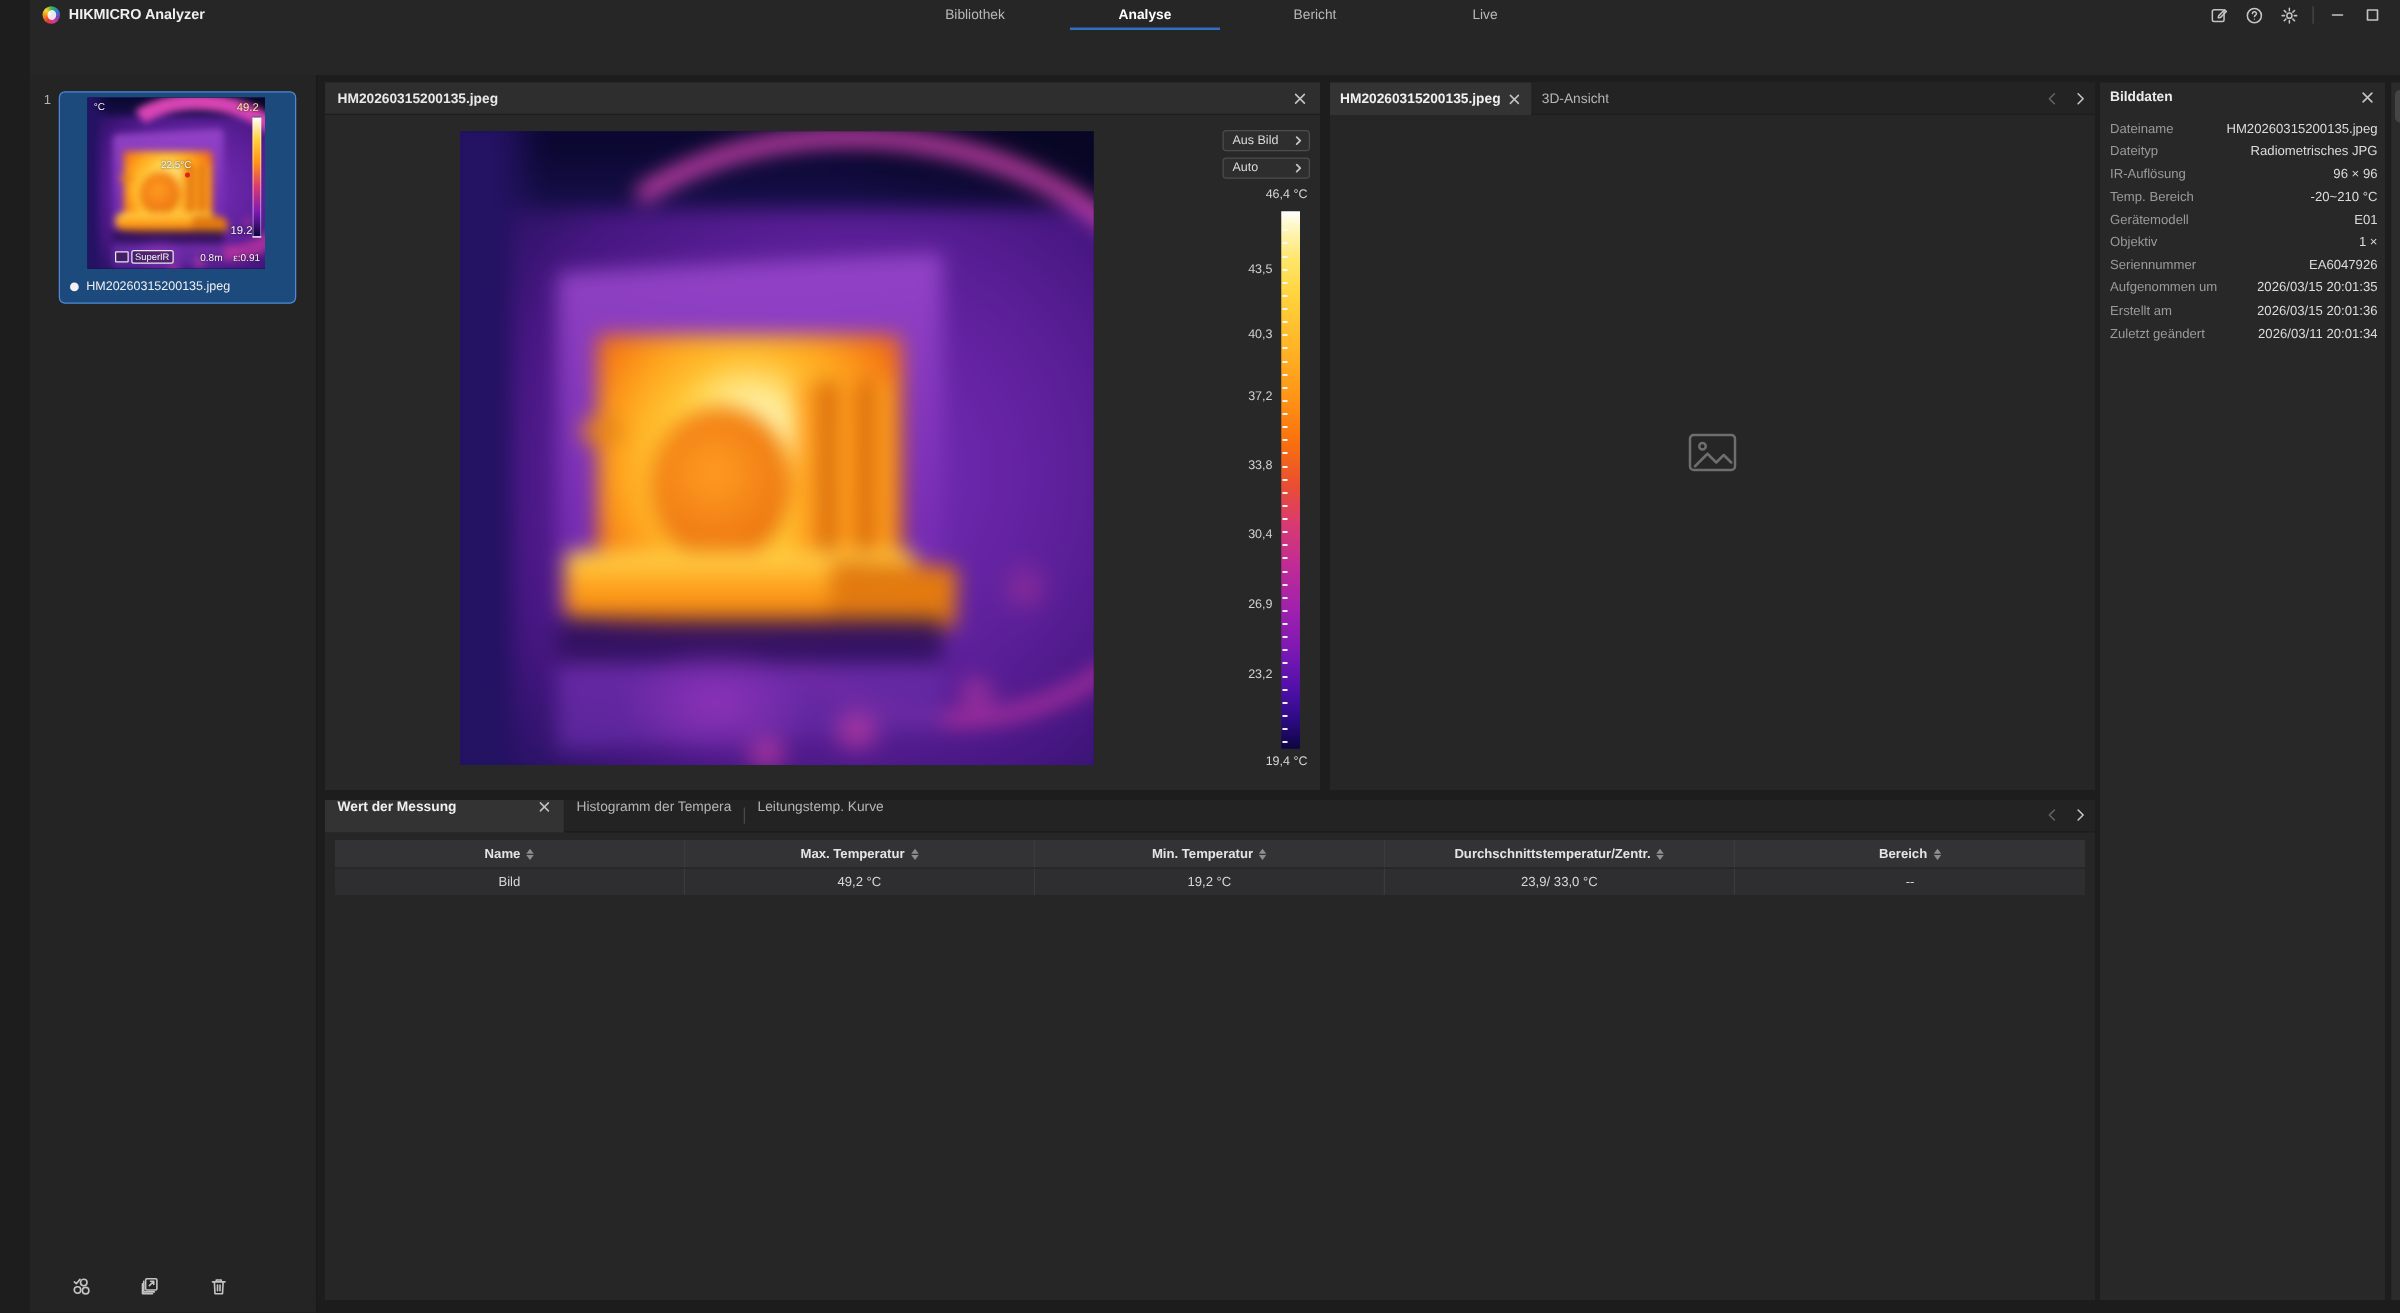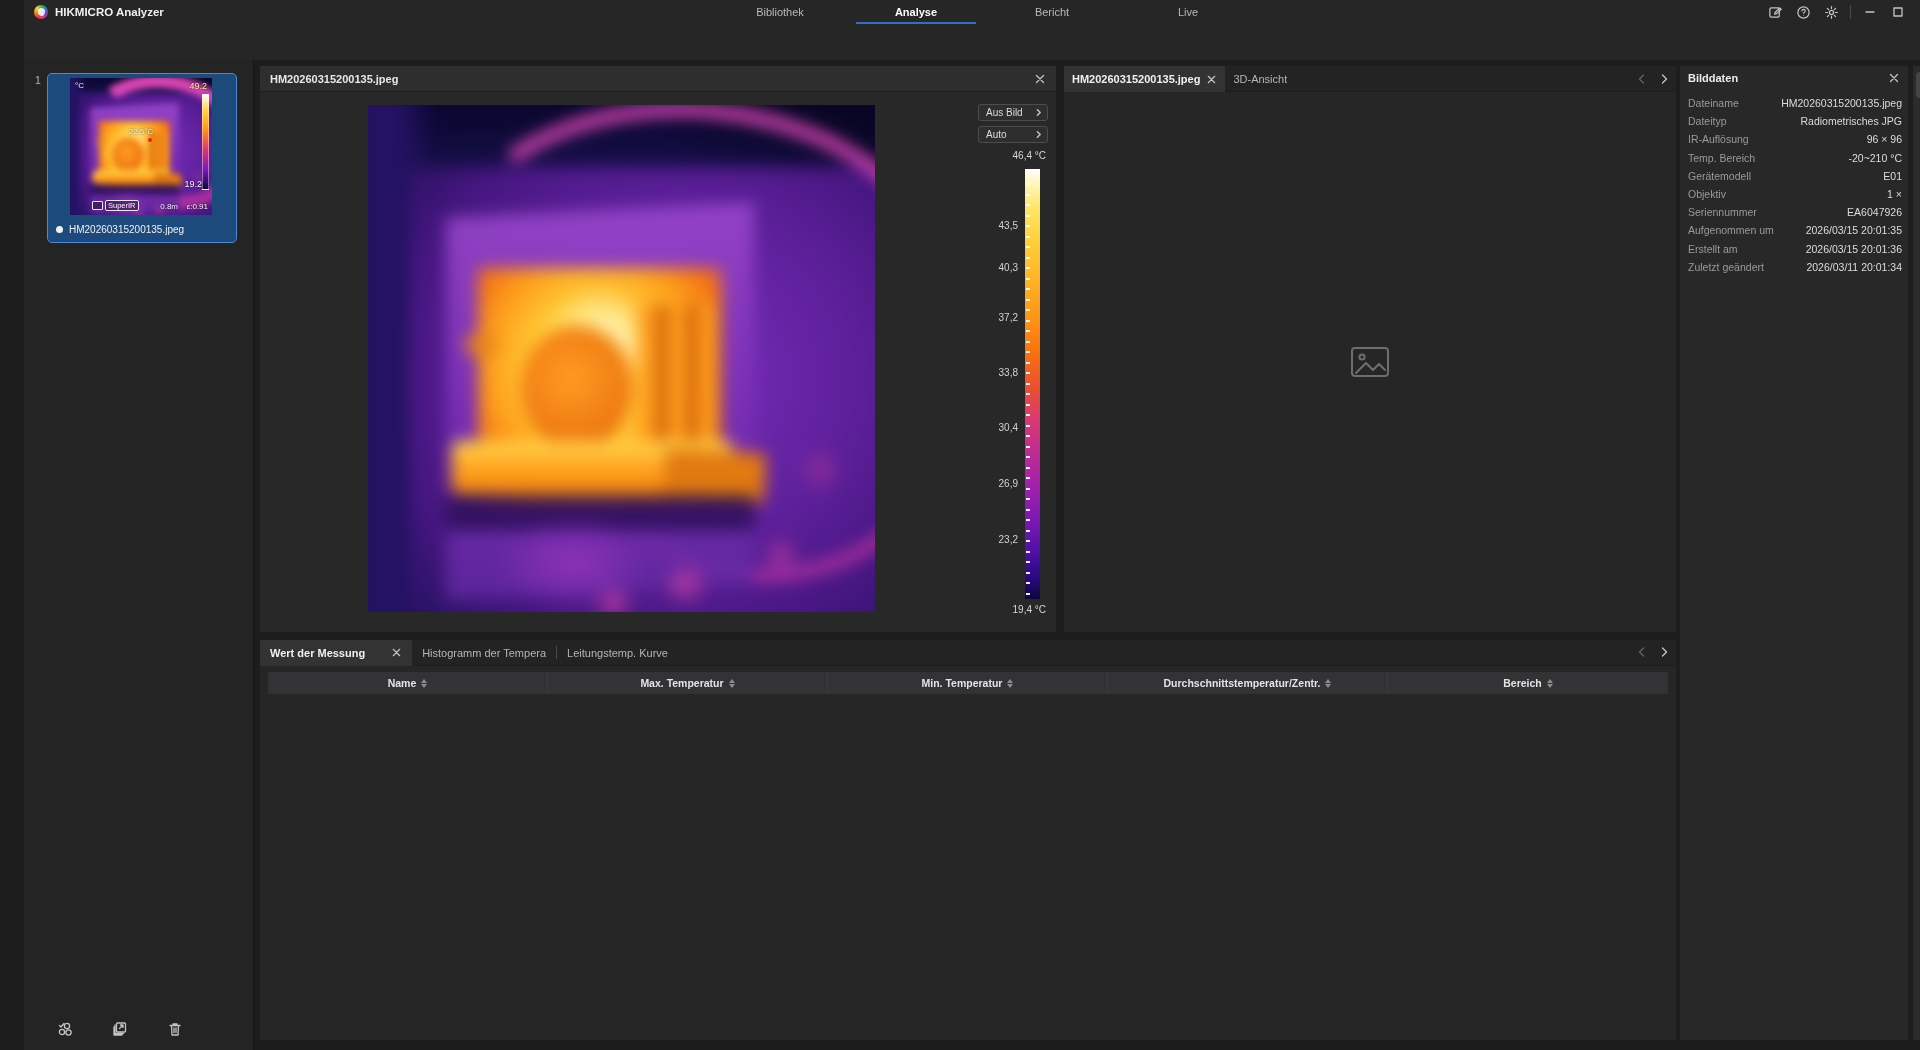--- a/index.html
+++ b/index.html
@@ -99,21 +99,21 @@
   .pal-drop span { flex:1; margin-left:7px; font-size:10px; color:#dcdcdc; }
   .pal-drop.d1 { right:8px; top:12px; }
   .pal-drop.d2 { right:8px; top:34px; }
   .scale-max { position:absolute; right:10px; top:58px; font-size:10px; color:#d8d8d8; }
   .scale-min { position:absolute; right:10px; top:512px; font-size:10px; color:#d8d8d8; }
   .scale-bar { position:absolute; right:16px; top:77px; width:15px; height:430px;
     background:linear-gradient(to bottom,#ffffff 0%,#fff7c0 3%,#ffe66a 9%,#ffd23c 16%,#ffb224 26%,#ff9316 35%,#f9700f 43%,#ea4e31 51%,#d93a70 58%,#c02b95 66%,#a021ad 74%,#7a18b4 82%,#4f10a8 89%,#2a0a80 95%,#0d0540 100%); }
   .scale-ticks { position:absolute; left:1px; top:4px; bottom:4px; width:4px;
     background:repeating-linear-gradient(to bottom,rgba(250,250,250,.95) 0 1.6px,transparent 1.6px 10.5px); }
   .scale-lbl { position:absolute; right:38px; width:34px; text-align:right; font-size:10px; color:#d2d2d2; }
-  .scale-lbl.l0 { top:128px; } .scale-lbl.l1 { top:170px; } .scale-lbl.l2 { top:220px; }
+  .scale-lbl.l0 { top:118px; } .scale-lbl.l1 { top:170px; } .scale-lbl.l2 { top:220px; }
   .scale-lbl.l3 { top:275px; } .scale-lbl.l4 { top:330px; } .scale-lbl.l5 { top:386px; } .scale-lbl.l6 { top:442px; }
 
   
   .viewer-panel { left:1040px; top:66px; width:612px; height:566px; background:#262626; }
   .vp-tabs { position:absolute; left:0; top:0; right:0; height:26px; background:#232323; border-bottom:1px solid #1d1d1d; display:flex; }
   .vp-tab { height:26px; display:flex; align-items:center; padding:0 8px; color:#b5b5b5; cursor:pointer; max-width:168px; }
   .vp-tab.active { background:#333333; color:#f0f0f0; font-weight:bold; }
   .vp-tab .lbl { white-space:nowrap; overflow:hidden; max-width:132px; }
   .vp-tab .x { margin-left:6px; flex:none; display:flex; }
   .vp-nav { position:absolute; right:6px; top:0; height:26px; display:flex; align-items:center; gap:10px; }
@@ -131,21 +131,21 @@
   .meta-row .v { color:#dcdcdc; font-size:10.5px; margin-left:auto; white-space:nowrap; overflow:hidden; max-width:140px; text-align:right; }
 
   
   .icon-strip { left:1888px; top:66px; width:32px; height:974px; background:#2b2b2b; border-left:1px solid #1c1c1c; display:flex; flex-direction:column; align-items:center; padding-top:6px; gap:9px; }
   .strip-btn { width:26px; height:26px; border-radius:4px; display:flex; align-items:center; justify-content:center; cursor:pointer; }
   .strip-btn.active { background:#454545; }
 
   
   .bottom-panel { left:236px; top:640px; width:1416px; height:400px; background:#262626; }
   .bp-tabs { position:absolute; left:0; top:0; right:0; height:26px; background:#232323; border-bottom:1px solid #1d1d1d; display:flex; align-items:center; }
-  .bp-tab { height:26px; display:flex; align-items:center; padding:0 10px; color:#b5b5b5; cursor:pointer; }
+  .bp-tab { height:26px; display:flex; padding:0 10px; color:#b5b5b5; cursor:pointer;gap:39px; }
   .bp-tab.active { background:#333333; color:#f0f0f0; font-weight:bold; }
   .bp-tab .x { margin-left:26px; display:flex; }
   .bp-div { width:1px; height:13px; background:#4a4a4a; }
   .bp-nav { position:absolute; right:6px; top:0; height:26px; display:flex; align-items:center; gap:10px; }
 
   .mtable { position:absolute; left:8px; right:8px; top:32px; }
   .mt-row { display:flex; height:22px; }
   .mt-row.hdr { background:#333336; }
   .mt-row.data { background:#2e2e30; border-top:1px solid #262626; }
   .mt-cell { width:20%; display:flex; align-items:center; justify-content:center; gap:5px; border-right:1px solid #3b3b3e; font-size:10.5px; color:#d8d8d8; }
@@ -647,16 +647,23 @@
           </span>
       </div>
       <div class="mt-cell">
         <span>Bereich</span>
         <span class="sorter">
             <i class="up"></i>
             <i class="dn"></i>
           </span>
       </div>
     </div>
+    <div class="mt-row data">
+      <div class="mt-cell">Bild</div>
+      <div class="mt-cell">49,2 °C</div>
+      <div class="mt-cell">19,2 °C</div>
+      <div class="mt-cell">23,9/ 33,0 °C</div>
+      <div class="mt-cell">--</div>
+    </div>
   </div>
 </div>
 
 <div class="abs bottom-strip"></div>
 
 </body></html>

